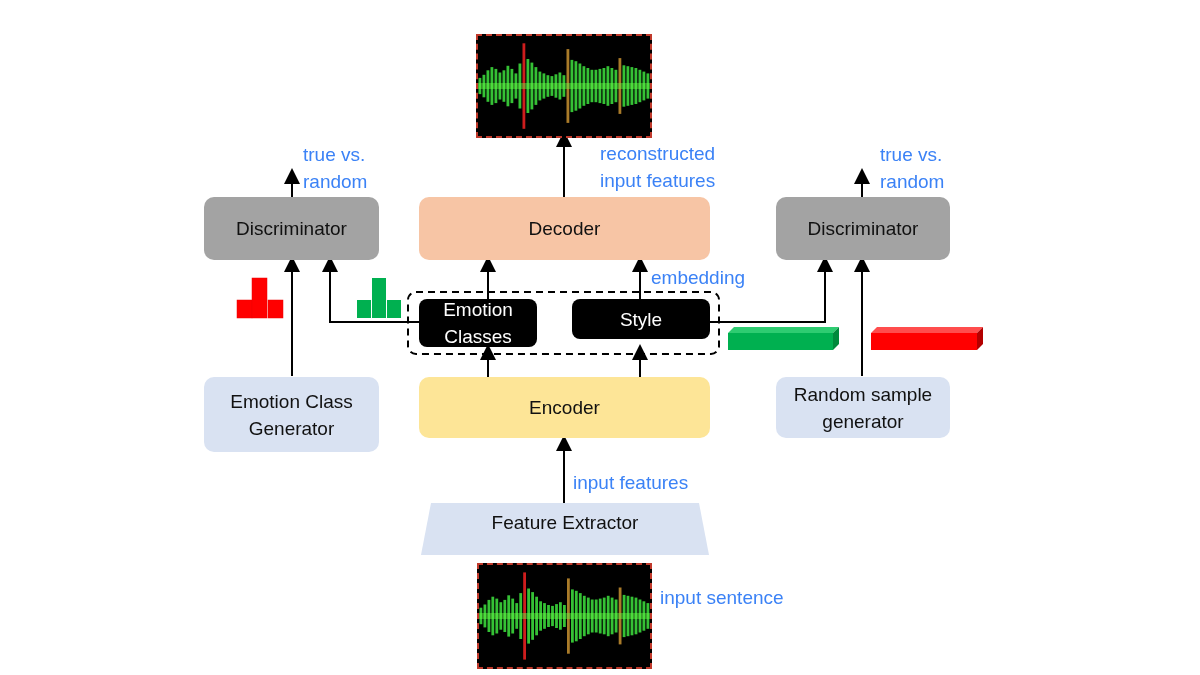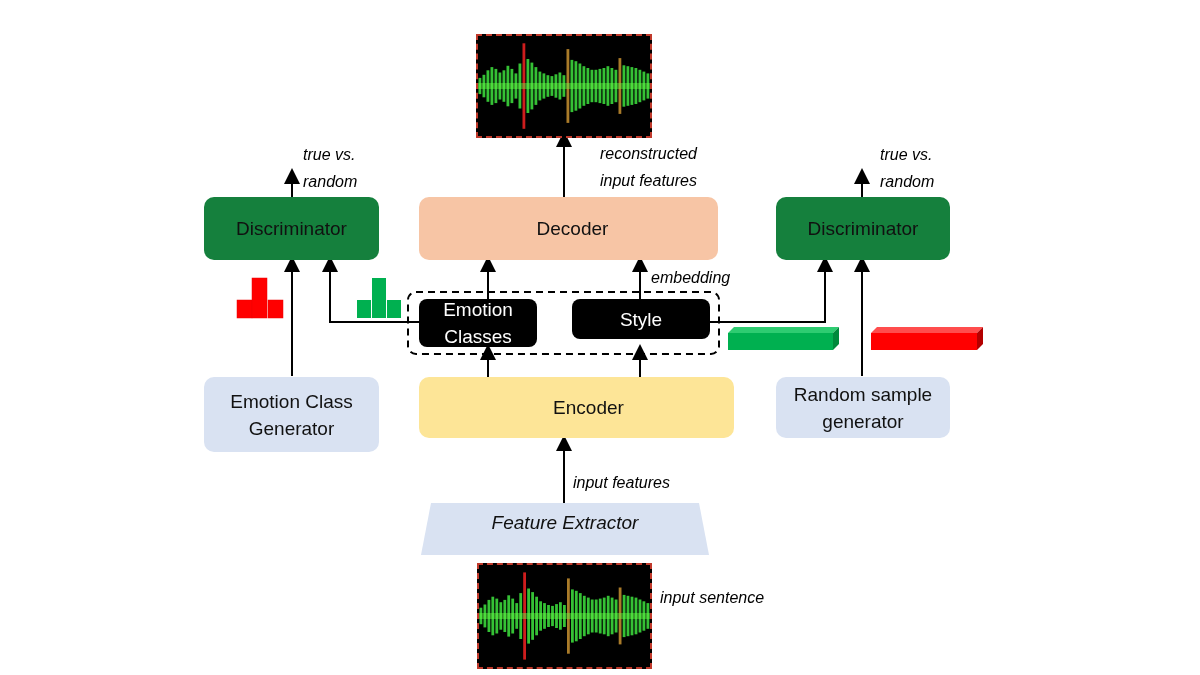--- a/index.html
+++ b/index.html
@@ -1,31 +1,31 @@
 <!DOCTYPE html>
 <html><head>
 <meta charset="utf-8">
 <style>
   html, body { margin: 0; padding: 0; background: #ffffff; }
   body { width: 1200px; height: 675px; position: relative; overflow: hidden;
          font-family: "Liberation Sans", "DejaVu Sans", sans-serif; }
   .box { position: absolute; border-radius: 10px; display: flex; align-items: center;
          justify-content: center; text-align: center; color: #111; font-size: 19px; line-height: 27px; }
-  .disc { background: #15803d; }
+  .disc { background: #a3a3a3; }
   .decoder { background: #f7c5a5; }
-  .encoder { background: #fde597; padding-left: 24px; }
+  .encoder { background: #fde597; }
   .gen { background: #d9e2f2; }
   .blackbox { background: #000; color: #fff; border-radius: 8px; }
-  .label { position: absolute; color: #000000; font-size: 16px; line-height: 27px; white-space: nowrap; font-style: italic; }
+  .label { position: absolute; color: #3b82f6; font-size: 19px; line-height: 27px; white-space: nowrap; }
   svg.overlay { position: absolute; left: 0; top: 0; pointer-events: none; }
   .spec { position: absolute; background: #000; border: 2px dashed #c0392b; box-sizing: border-box; overflow: hidden; }
   .spec svg { display: block; }
   .trap { position: absolute; left: 421px; top: 503px; width: 288px; height: 52px; }
   .trap-text { position: absolute; left: 421px; top: 503px; width: 288px; height: 40px;
-               display: flex; align-items: center; justify-content: center; font-size: 19px; color: #111; font-style: italic; }
+               display: flex; align-items: center; justify-content: center; font-size: 19px; color: #111; }
 </style>
 </head>
 <body>
 
 <svg class="overlay" width="1200" height="675">
   <defs>
     <marker id="ah" markerWidth="8" markerHeight="8" refX="4" refY="4" orient="auto">
       <path d="M0,0 L8,4 L0,8 Z" fill="#000"></path>
     </marker>
   </defs>
@@ -194,21 +194,21 @@
 <div class="label" style="left:651px; top:264px;">embedding</div>
 <div class="label" style="left:573px; top:469px;">input features</div>
 <div class="label" style="left:660px; top:564px;margin-top:20px;">input sentence</div>
 
 <div class="box disc" style="left:204px; top:197px; width:175px; height:63px;">
   <span>Discriminator</span>
 </div>
 <div class="box disc" style="left:776px; top:197px; width:174px; height:63px;">
   <span>Discriminator</span>
 </div>
-<div class="box decoder" style="left:419px; top:197px; width:291px; height:63px;padding-left:8px;">
+<div class="box decoder" style="left:419px; top:197px; width:291px; height:63px;">
   <span>Decoder</span>
 </div>
 <div class="box blackbox" style="left:419px; top:299px; width:118px; height:48px;">
   <div>
     <div>Emotion</div>
     <div>Classes</div>
   </div>
 </div>
 <div class="box blackbox" style="left:572px; top:299px; width:138px; height:40px;">
   <span>Style</span>

